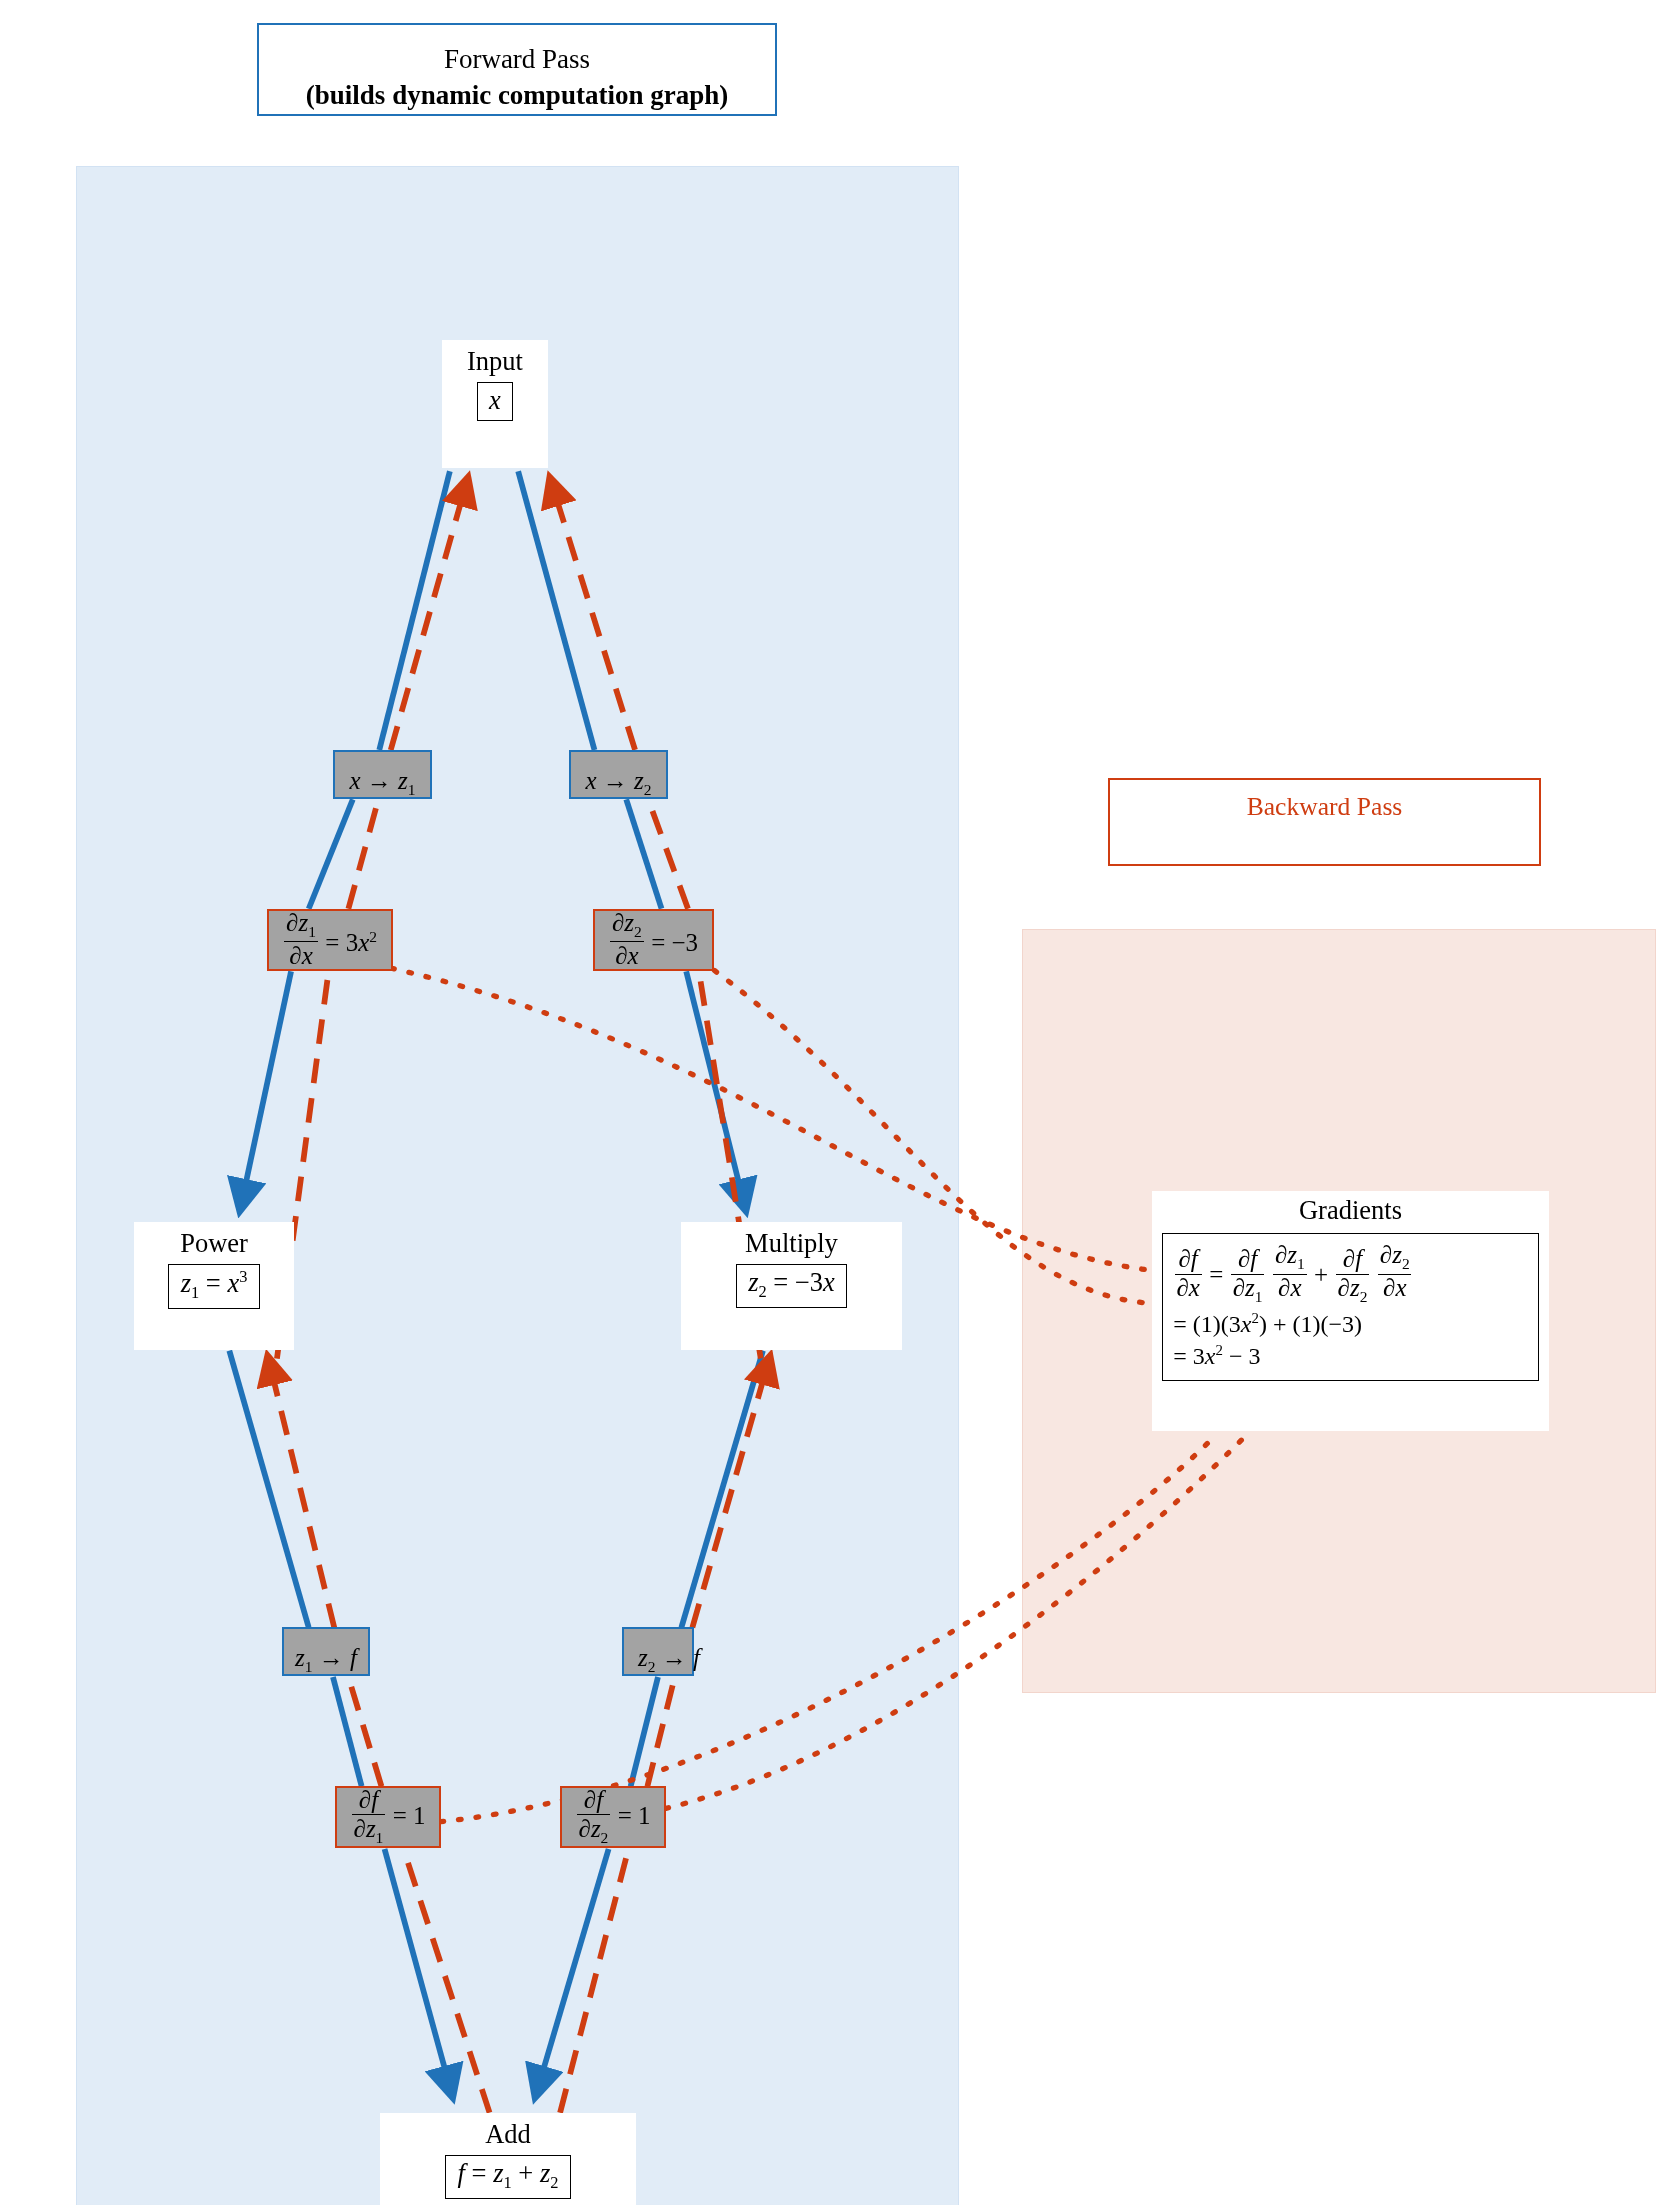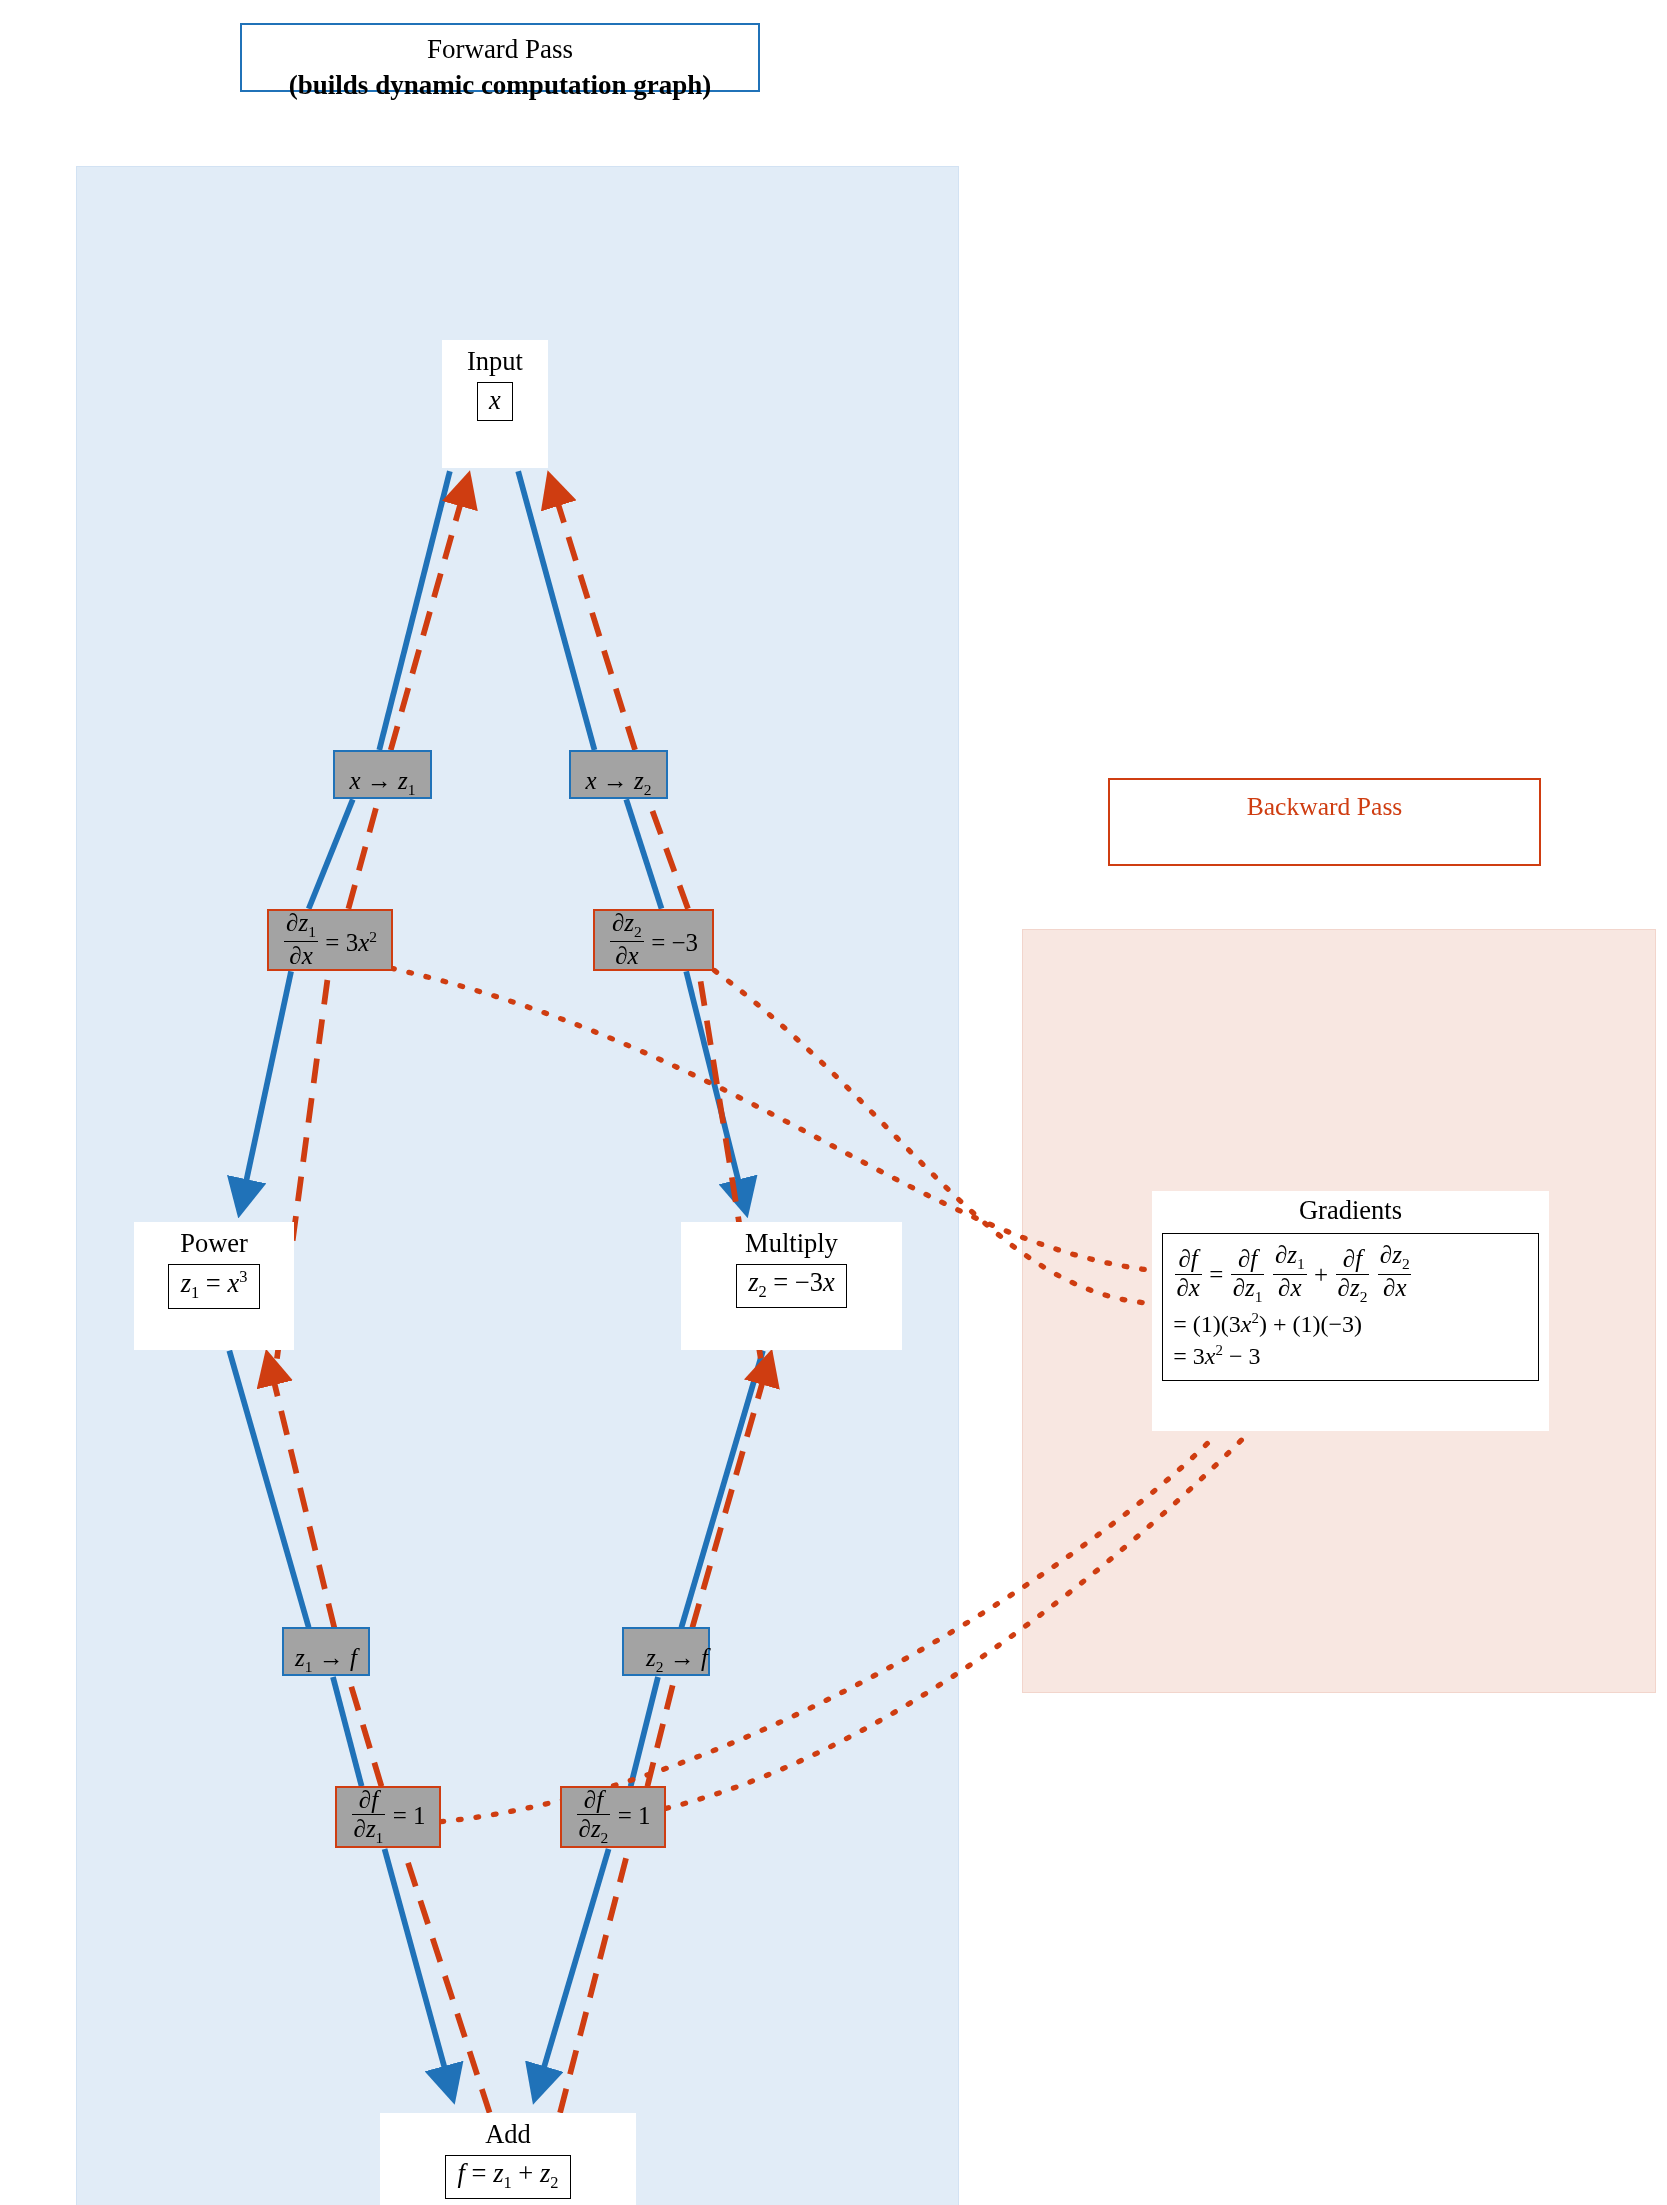--- a/index.html
+++ b/index.html
@@ -15,22 +15,22 @@
     position:absolute;left:1022px;top:929px;width:634px;height:764px;
     background:#f8e7e1;border:1.3px solid #f2d5cc;box-sizing:border-box;
   }
 
   
   .titlebox{
     position:absolute;background:#fff;border:2.2px solid;box-sizing:border-box;
     text-align:center;line-height:1.35;
   }
   #forward-title{
-    left:240px;top:23px;width:520px;height:69px;border-color:#2072b8;
-    color:#000;font-size:27px;padding-top:6px;
+    left:257px;top:23px;width:520px;height:93px;border-color:#2072b8;
+    color:#000;font-size:27px;padding-top:16px;
   }
   #backward-title{
     left:1108px;top:778px;width:433px;height:88px;border-color:#cf3d11;
     color:#cf3d11;font-size:25.6px;padding-top:9.7px;
   }
   .titlebox .l2{display:block;font-weight:bold;}
 
   
   .node{
     position:absolute;background:#fff;box-sizing:border-box;text-align:center;
@@ -51,21 +51,21 @@
     position:absolute;background:#a3a3a3;box-sizing:border-box;
     display:flex;align-items:flex-end;justify-content:center;
     font-size:25px;line-height:1.0;white-space:nowrap;
   }
   .elabel.fwd{border:2.2px solid #2072b8;}
   .elabel.bwd{border:2.2px solid #cf3d11;}
 
   #el-xz1{left:333px; top:750px;width:99px;height:49px;}
   #el-xz2{left:569px;top:750px;width:99px;height:49px;}
   #el-z1f{left:282px; top:1627px;width:88px;height:49px;}
-  #el-z2f{left:622px;top:1627px;width:88px;height:49px;padding-left:22px;}
+  #el-z2f{left:622px;top:1627px;width:72px;height:49px;padding-left:22px;}
 
   #el-dz1{left:267px; top:909px;width:126px;height:62px;}
   #el-dz2{left:593px;top:909px;width:121px;height:62px;}
   #el-df1{left:335px; top:1786px;width:106px;height:62px;}
   #el-df2{left:560px;top:1786px;width:106px;height:62px;}
 
   
   #grad-box{
     position:absolute;left:1152px;top:1191px;width:397px;height:240px;
     background:#fff;box-sizing:border-box;text-align:center;

